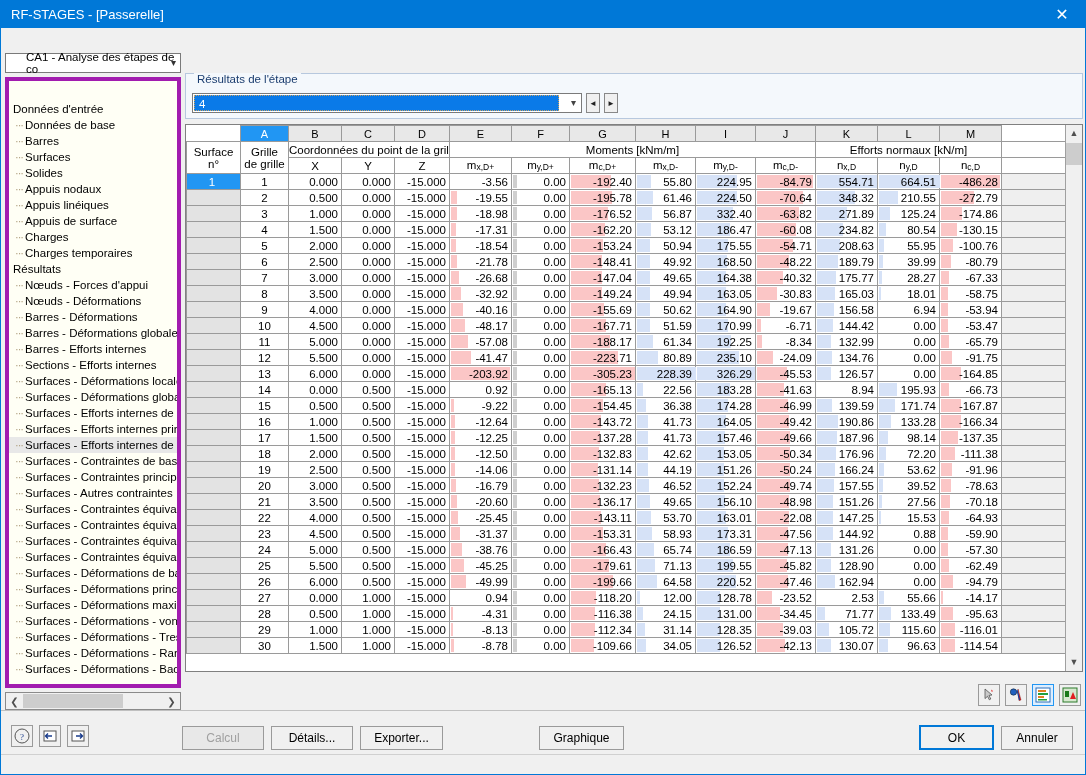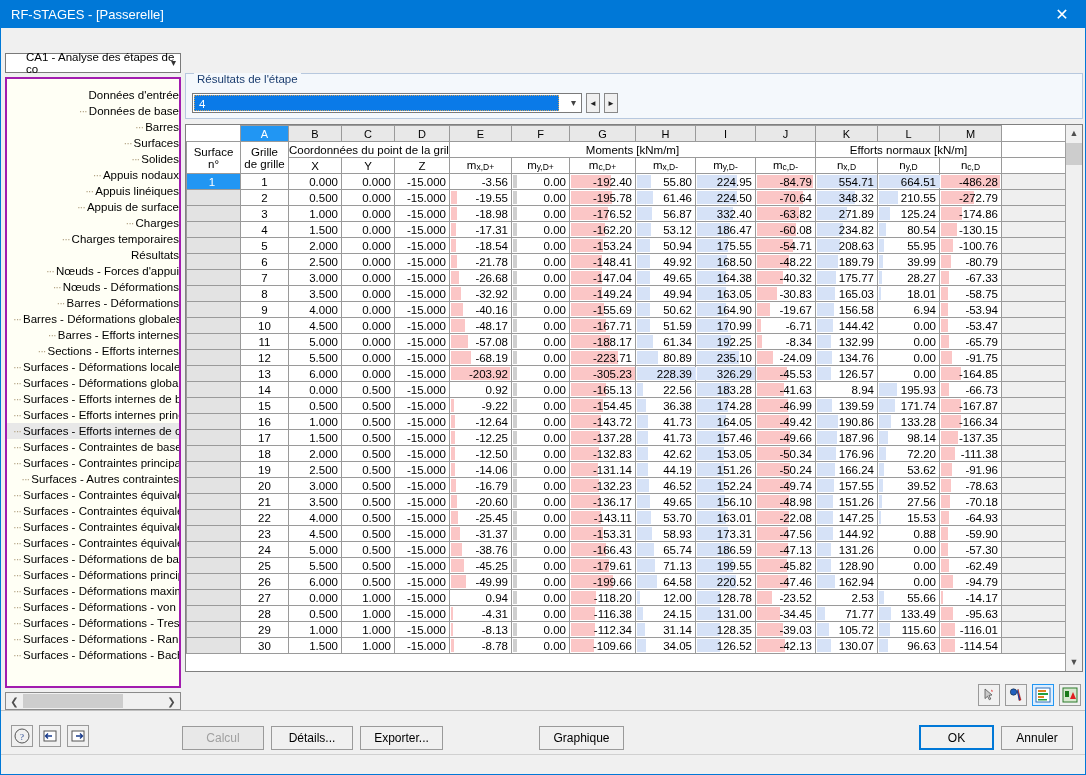--- a/index.html
+++ b/index.html
@@ -30,22 +30,22 @@
   
   .body { position:absolute; left:0; top:50px; right:0; bottom:0; }
 
   
   .leftpane { position:absolute; left:4px; top:3px; width:176px; bottom:64px; }
   .combo { width:176px; height:20px; border:1px solid #7a7a7a; background:#fff;
            display:flex; align-items:center; font-size:11.5px; padding-left:20px;
            position:relative; }
   .combo .caret { position:absolute; right:4px; top:3px; font-size:10px; color:#333; }
   .tree { position:absolute; left:0; top:24px; right:0; bottom:22px;
-          border:2px solid #a21caf; background:#fffff5; overflow:hidden;
-          font-size:11.5px; padding-top:8px;text-align:right; }
+          border:4px solid #a21caf; background:#fffff5; overflow:hidden;
+          font-size:11.5px; padding-top:20px; }
   .tnode { height:16px; line-height:16px; white-space:nowrap; overflow:hidden;
            padding-left:4px; color:#000; }
   .tnode.child { padding-left:6px; }
   .tnode.child .dash { color:#b0a080; letter-spacing:-1px; font-size:11px; }
   .tnode.sel { background:#e8e8e8; }
   .hscroll { position:absolute; left:0; bottom:0; right:0; height:18px;
              border:1px solid #8a8a8a; background:#f0f0f0; display:flex;
              align-items:center; }
   .hscroll .arr { width:17px; text-align:center; font-size:10px; color:#505050; }
   .hscroll .track { flex:1; height:16px; position:relative; }
@@ -445,21 +445,21 @@
                   <td><span class="val">0.00</span></td>
                   <td><div class="cellbar neg" style="width: 13.158%;"></div><span class="val">-65.79</span></td>
                   <td style="background: rgb(239, 239, 239);"></td>
                 </tr>
                 <tr>
                   <td class="rownum"></td>
                   <td class="ctr">12</td>
                   <td><span class="val">5.500</span></td>
                   <td><span class="val">0.000</span></td>
                   <td><span class="val">-15.000</span></td>
-                  <td><div class="cellbar neg" style="width: 32.4714%;"></div><span class="val">-68.19</span></td>
+                  <td><div class="cellbar neg" style="width: 32.4714%;"></div><span class="val">-41.47</span></td>
                   <td><div class="cellbar" style="width: 4px; background: rgb(207, 207, 207);"></div><span class="val">0.00</span></td>
                   <td><div class="cellbar neg" style="width: 72.1645%;"></div><span class="val">-223.71</span></td>
                   <td><div class="cellbar" style="width: 35.1696%;"></div><span class="val">80.89</span></td>
                   <td><div class="cellbar" style="width: 71.2424%;"></div><span class="val">235.10</span></td>
                   <td><div class="cellbar neg" style="width: 26.7667%;"></div><span class="val">-24.09</span></td>
                   <td><div class="cellbar" style="width: 24.0643%;"></div><span class="val">134.76</span></td>
                   <td><span class="val">0.00</span></td>
                   <td><div class="cellbar neg" style="width: 18.35%;"></div><span class="val">-91.75</span></td>
                   <td style="background: rgb(239, 239, 239);"></td>
                 </tr>

